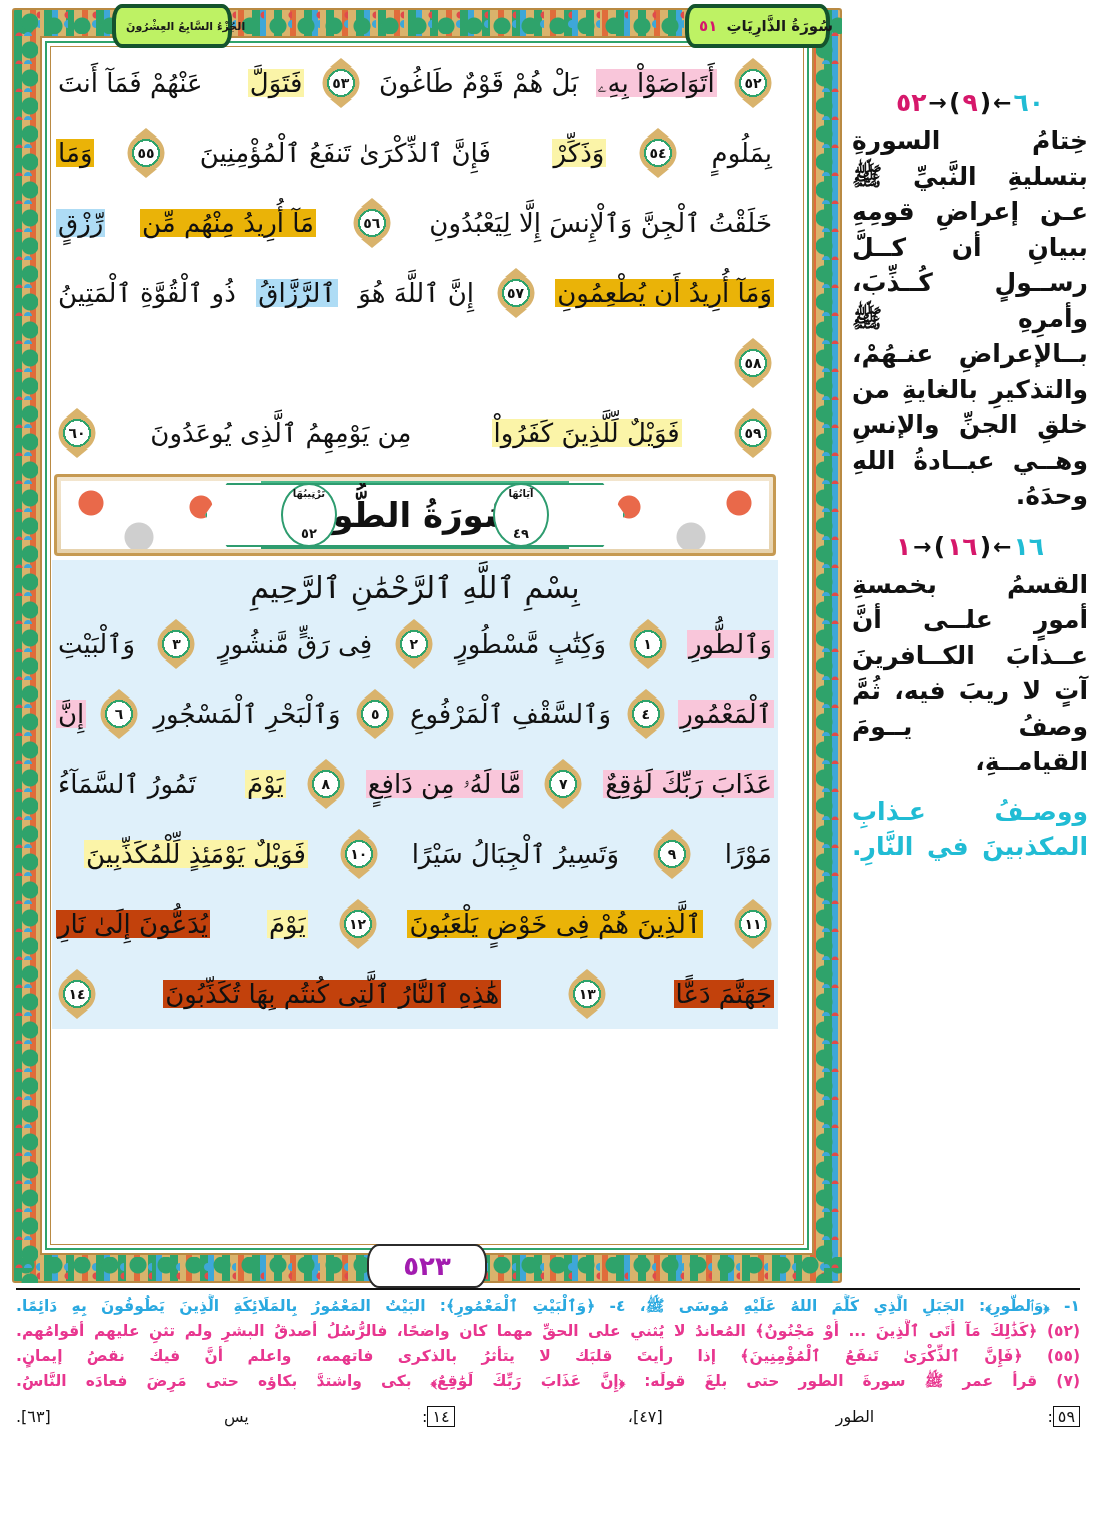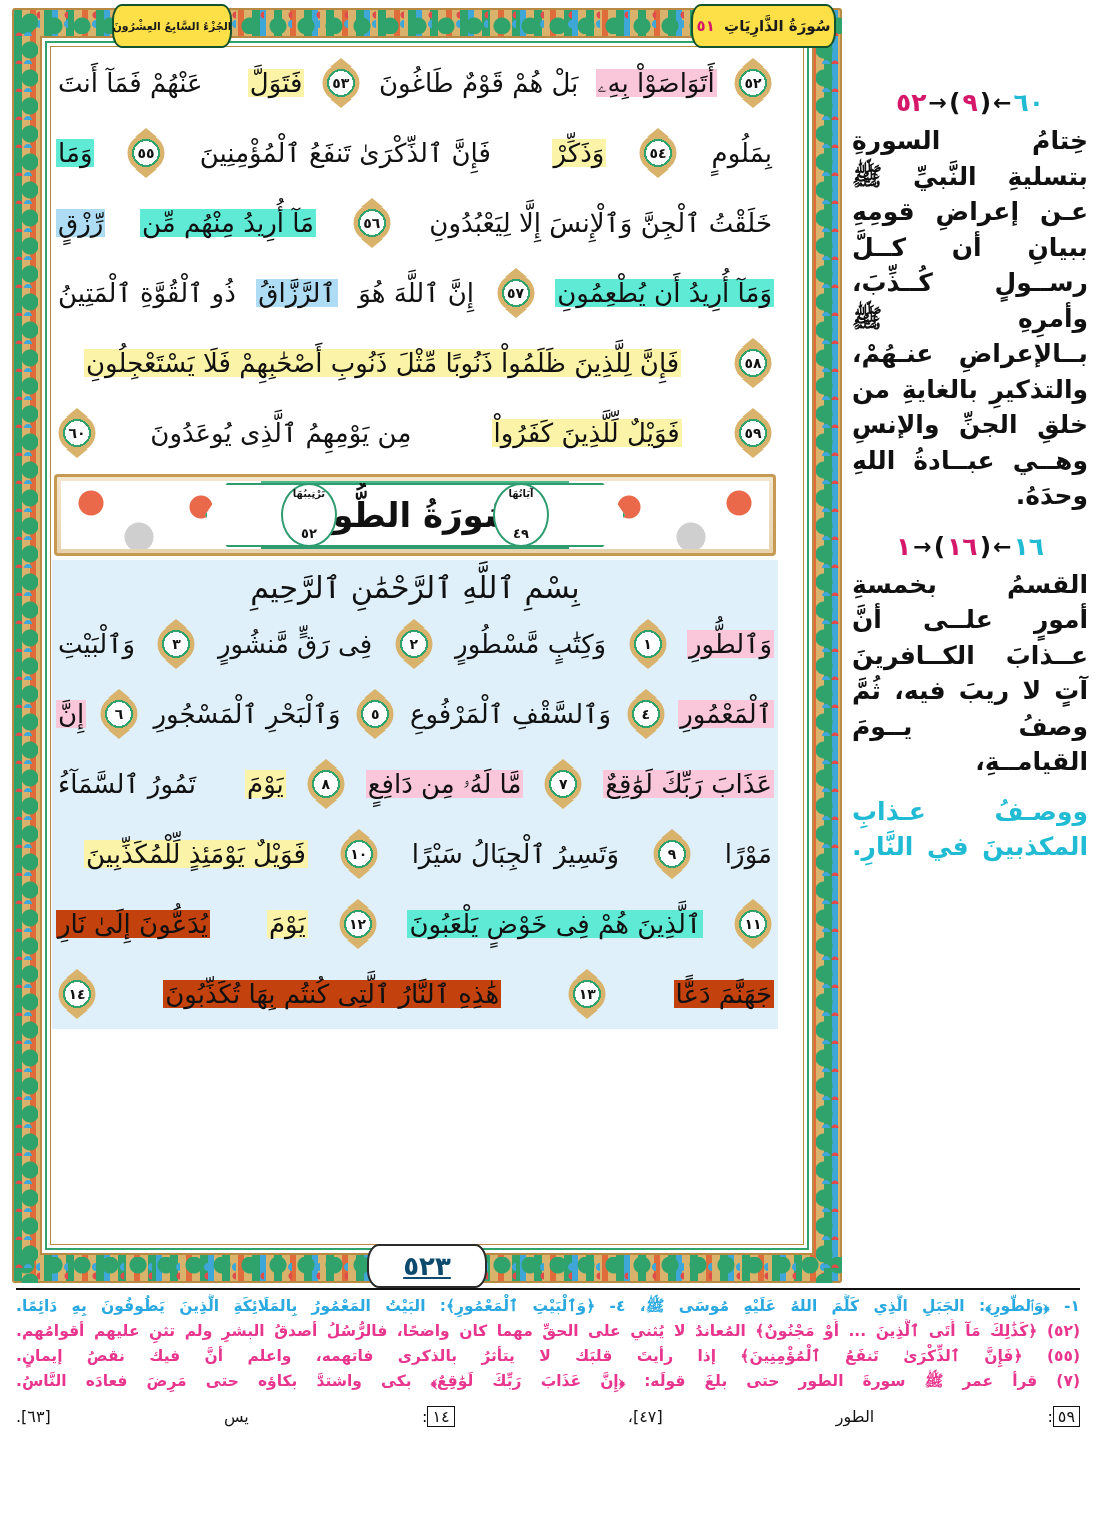--- a/index.html
+++ b/index.html
@@ -73,50 +73,50 @@
     background-repeat: repeat-y;
   }
   .motif-left { left: 0; }
   .motif-right { right: 0; transform: scaleX(-1); }
 
   
   .cartouche {
     position: absolute;
     top: -4px;
     height: 44px;
-    background: #fde047;
-    border: 2px solid #14532d;
+    background: #bef264;
+    border: 4px solid #14532d;
     border-radius: 10px/16px;
-    display: flex; align-items: center; justify-content: center;
+    display: flex; align-items: center; 
     padding: 0 10px;
     z-index: 5;
   }
   .cartouche span {
     font-family: "DejaVu Sans", "Liberation Sans", sans-serif;
     font-size: 15px; font-weight: 700; color: #1a1a1a;
     direction: rtl; white-space: nowrap;
   }
   .cartouche .num { color: #d6186b; margin-right: 4px; }
-  #cart-surah { right: 6px; width: 145px; }
+  #cart-surah { right: 12px; width: 145px; }
   #cart-juz   { left: 100px; width: 120px; }
   #cart-juz span { font-size: 11px; }
 
   
   .page-cartouche {
     position: absolute;
     bottom: -5px; left: 50%; transform: translateX(-50%);
     width: 120px; height: 44px;
     background: #ffffff;
     border: 2px solid #2b2b2b;
     border-radius: 12px/18px;
     display: flex; align-items: center; justify-content: center;
     z-index: 5;
   }
   .page-cartouche span {
-    font-size: 26px; font-weight: 700; color: #0c4a6e; text-decoration: underline;
+    font-size: 26px; font-weight: 700; color: #a21caf;
   }
 
   
   .content {
     position: absolute;
     left: 52px; top: 48px;
     width: 726px; height: 1180px;
     background: #ffffff;
     overflow: hidden;
   }
@@ -136,21 +136,21 @@
     align-items: center;
     justify-content: space-between;
     padding: 0 4px;
     height: 70px;
   }
   .aline > * { flex: 0 0 auto; }
   .aword { padding: 1px 2px; }
   .hl-pink   { background: #f9c6da; }
   .hl-yellow { background: #fbf4a8; margin-left: 28px; }
   .hl-blue   { background: #aedcf5; }
-  .hl-grey   { background: #5eead4; }
+  .hl-grey   { background: #eab308; }
   .hl-orange { background: #c2410c; }
 
   .ayah {
     display: inline-flex;
     align-items: center; justify-content: center;
     width: 38px; height: 38px;
     margin: 0 2px;
     font-size: 14px; font-weight: 700; color: #111;
     background:
       radial-gradient(circle at 50% 50%, #ffffff 0 12px, #2fa36b 12px 14px, #d9b36c 14px 18px, transparent 19px);
@@ -374,21 +374,20 @@
             <i>٥٧</i>
           </span>
           <span class="aword ">إِنَّ ٱللَّهَ هُوَ</span>
           <span class="aword hl-blue">ٱلرَّزَّاقُ</span>
           <span class="aword ">ذُو ٱلْقُوَّةِ ٱلْمَتِينُ</span>
         </div>
         <div class="aline" id="line-6">
           <span class="ayah">
             <i>٥٨</i>
           </span>
-          <span class="aword hl-yellow">فَإِنَّ لِلَّذِينَ ظَلَمُواْ ذَنُوبًا مِّثْلَ ذَنُوبِ أَصْحَٰبِهِمْ فَلَا يَسْتَعْجِلُونِ</span>
         </div>
         <div class="aline" id="line-7">
           <span class="ayah">
             <i>٥٩</i>
           </span>
           <span class="aword hl-yellow">فَوَيْلٌ لِّلَّذِينَ كَفَرُواْ</span>
           <span class="aword ">مِن يَوْمِهِمُ ٱلَّذِى يُوعَدُونَ</span>
           <span class="ayah">
             <i>٦٠</i>
           </span>

